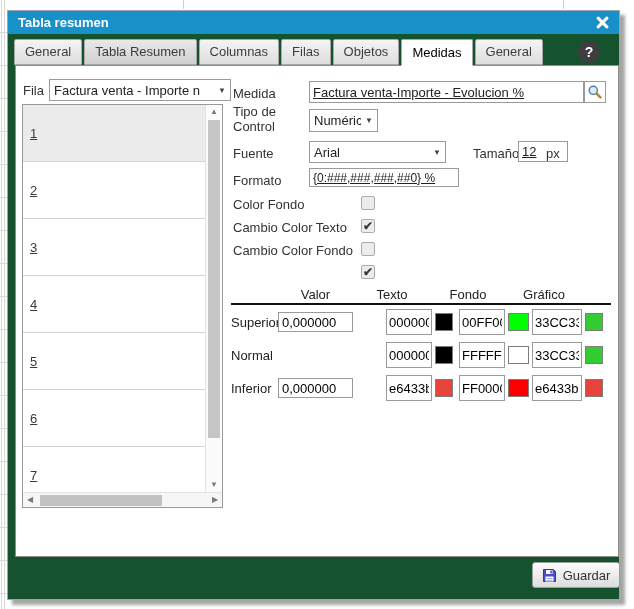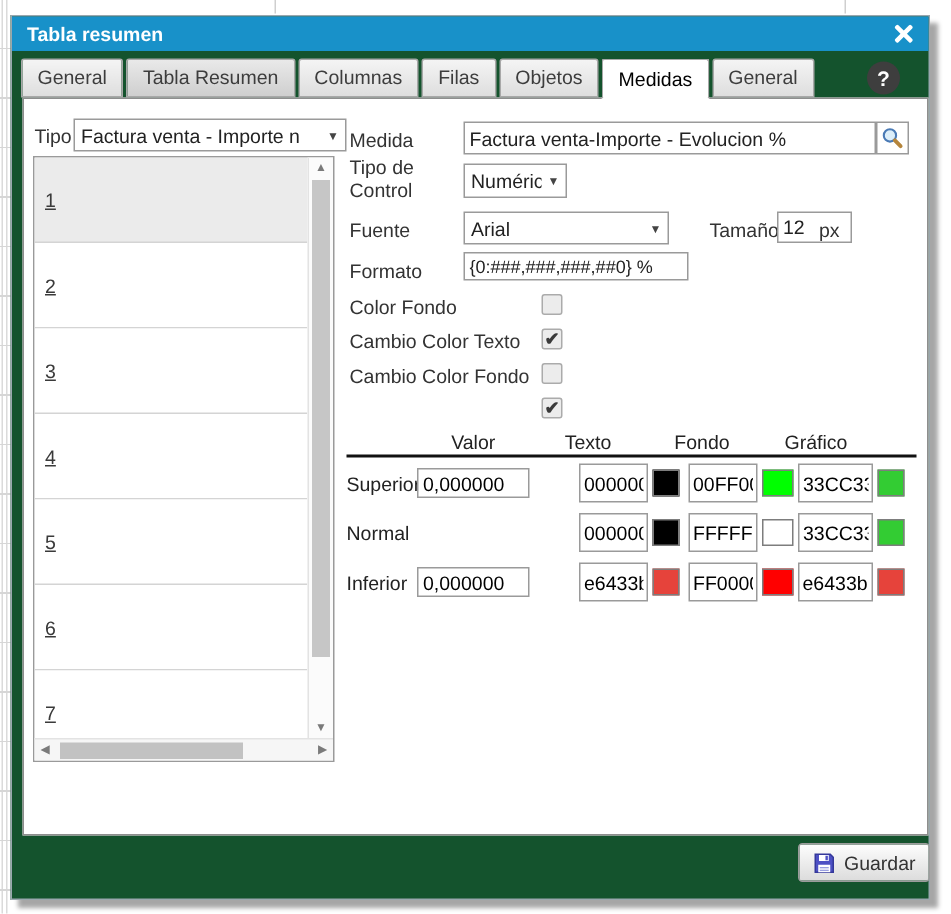--- a/index.html
+++ b/index.html
@@ -35,21 +35,21 @@
            border:1px solid #8e8e8e; background:#fff; z-index:1; }
 
   .lbl { position:absolute; font-size:13px; color:#333; white-space:nowrap; }
 
   .selectbox { position:absolute; border:1px solid #9a9a9a; background:#fff; display:flex;
                align-items:center; font-size:13px; color:#222; padding:0 4px; cursor:pointer; }
   .selectbox .sel-text { flex:1; overflow:hidden; white-space:nowrap; }
   .selectbox .caret { font-size:8px; color:#444; margin-left:4px; }
 
   .txt { position:absolute; border:1px solid #9a9a9a; background:#fff; font-size:13px; color:#222;
-         padding:0 3px; font-family:"Liberation Sans", sans-serif; }
+         padding:0 3px; font-family:"Liberation Sans", sans-serif;text-decoration:underline; }
 
   
   .listbox { position:absolute; left:6px; top:38px; width:201px; height:404px;
              border:1px solid #9a9a9a; background:#fff; }
   .list-rows { position:absolute; left:0; top:0; right:17px; bottom:15px; overflow:hidden; }
   .list-row { height:57px; border-bottom:1px solid #d4d4d4; display:flex; align-items:center;
               padding-left:7px; background:#fff; }
   .list-row.selected { background:#ebebeb; }
   .list-row a { font-size:13px; color:#3a3a3a; text-decoration:underline; cursor:pointer; }
   .vscroll { position:absolute; right:0; top:0; width:17px; bottom:15px; background:#fbfbfb;
@@ -113,21 +113,21 @@
     <div class="tab">Columnas</div>
     <div class="tab">Filas</div>
     <div class="tab">Objetos</div>
     <div class="tab active">Medidas</div>
     <div class="tab">General</div>
   </div>
   <div class="help-icon">?</div>
 
   <div class="panel">
 
-    <div class="lbl" style="left:7px; top:17px;">Tipo</div>
+    <div class="lbl" style="left:7px; top:17px;">Fila</div>
     <div class="selectbox" style="left:33px; top:13px; width:182px; height:22px;">
       <span class="sel-text">Factura venta - Importe n</span>
       <span class="caret">▼</span>
     </div>
 
     <div class="listbox">
       <div class="list-rows">
         <div class="list-row selected">
             <a>1</a>
           </div>

